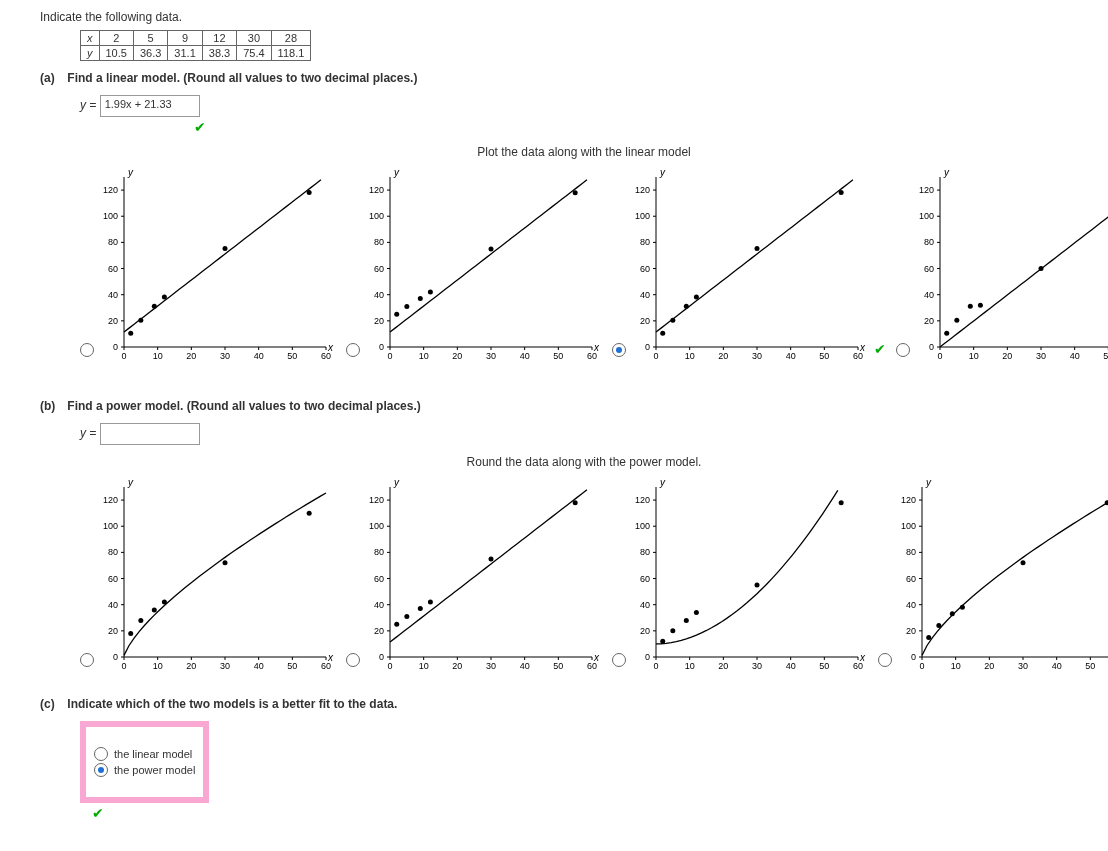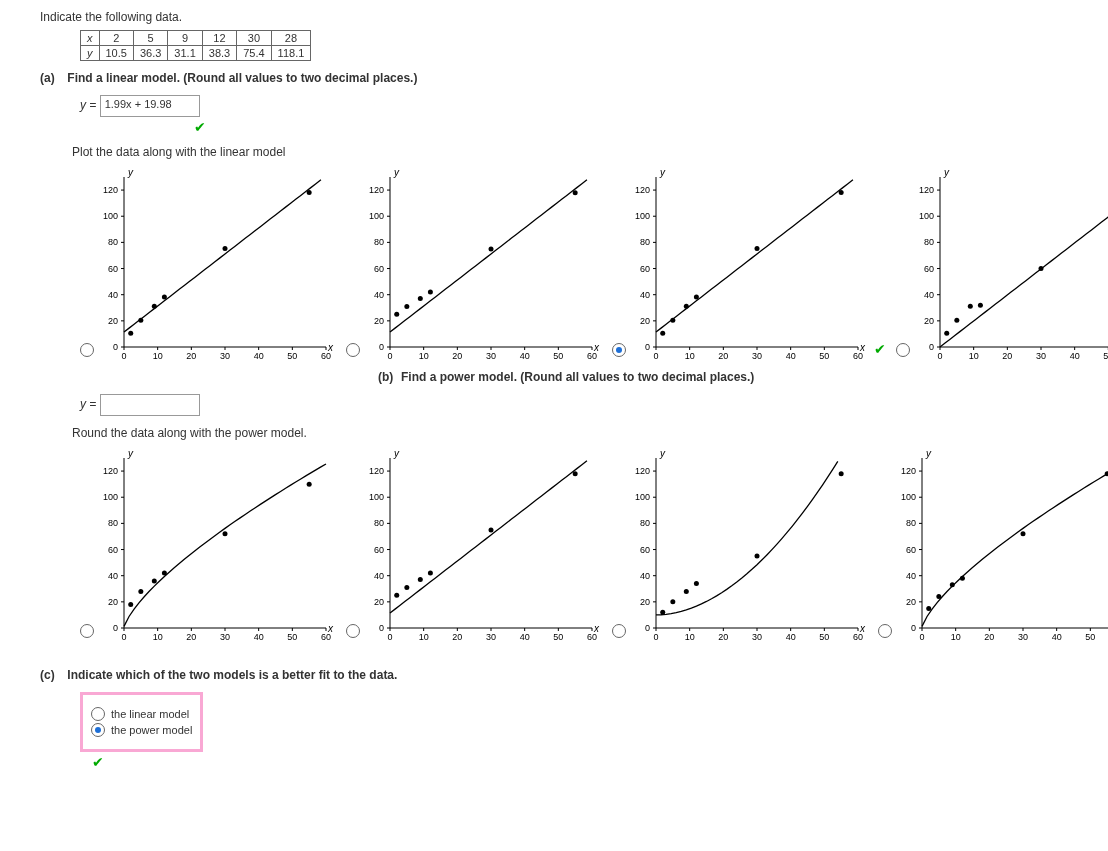--- a/index.html
+++ b/index.html
@@ -34,34 +34,34 @@
     min-width: 90px;
     height: 16px;
     vertical-align: middle;
   }
   .check {
     color: #0a0;
     font-size: 14px;
     margin-left: 4px;
     vertical-align: middle;
   }
-  .subtext { margin: 10px 0 8px 32px; }
+  .subtext { margin: 10px 0 8px 40px; text-align: center; }
   .plotrow { display: flex; gap: 10px; margin-left: 40px; align-items: flex-start; }
   .plotcell { display:flex; align-items:flex-end; gap:2px; }
   .radio {
     width:12px; height:12px; border:1px solid #666; border-radius:50%;
     margin-bottom:10px; display:flex; align-items:center; justify-content:center;
     cursor:pointer;
   }
   .radio.sel::after {
     content:""; width:6px; height:6px; background:#1e6fd6; border-radius:50%;
   }
   svg.plot { display:block; }
   .choices {
-    border:3px solid #f9a8d4; display:inline-block; padding:10px 8px; margin-left:40px;
+    border:6px solid #f9a8d4; display:inline-block; padding:18px 8px; margin-left:40px;
   }
   .choiceline { display:flex; align-items:center; gap:6px; font-size:11px; margin:2px 0;}
   .choiceline .radio { margin-bottom:0; }
   .belowcheck { margin-left: 48px; margin-top:2px; }
 </style>
 </head>
 <body>
 
 
 
@@ -90,21 +90,21 @@
 </tbody>
   </table>
 
 
 <div class="part">
   <span class="part-label">(a)</span>
   <span>Find a linear model. (Round all values to two decimal places.)</span>
 </div>
 <div class="eqline">
   <span style="font-style:italic">y =</span>
-  <span class="eqinput">1.99x + 19.98</span>
+  <span class="eqinput">1.99x + 21.33</span>
   <div style="margin-left:110px; margin-top:2px;"><span class="check">✔</span></div>
 </div>
 <div class="subtext">Plot the data along with the linear model</div>
 
 <div class="plotrow" id="rowA">
     <div class="plotcell">
       <span class="radio"></span>
       <svg class="plot" width="240" height="200">
         <line x1="28" y1="180" x2="230" y2="180" stroke="#000"></line>
         <line x1="28" y1="10" x2="28" y2="180" stroke="#000"></line>
@@ -276,21 +276,21 @@
         <circle cx="44.83333333333333" cy="153.32307692307694" r="2.5" fill="#000"></circle>
         <circle cx="58.3" cy="139.33076923076922" r="2.5" fill="#000"></circle>
         <circle cx="68.4" cy="138.15384615384616" r="2.5" fill="#000"></circle>
         <circle cx="129" cy="101.53846153846153" r="2.5" fill="#000"></circle>
         <circle cx="213.16666666666666" cy="36.15384615384616" r="2.5" fill="#000"></circle>
       </svg>
     </div>
   </div>
 
 
-<div class="part" style="margin-top:3px;text-align:center;">
+<div class="part" style="margin-top:32px;">
   <span class="part-label">(b)</span>
   <span>Find a power model. (Round all values to two decimal places.)</span>
 </div>
 <div class="eqline">
   <span style="font-style:italic">y =</span>
   <span class="eqinput"></span>
 </div>
 <div class="subtext">Round the data along with the power model.</div>
 
 <div class="plotrow" id="rowB">

